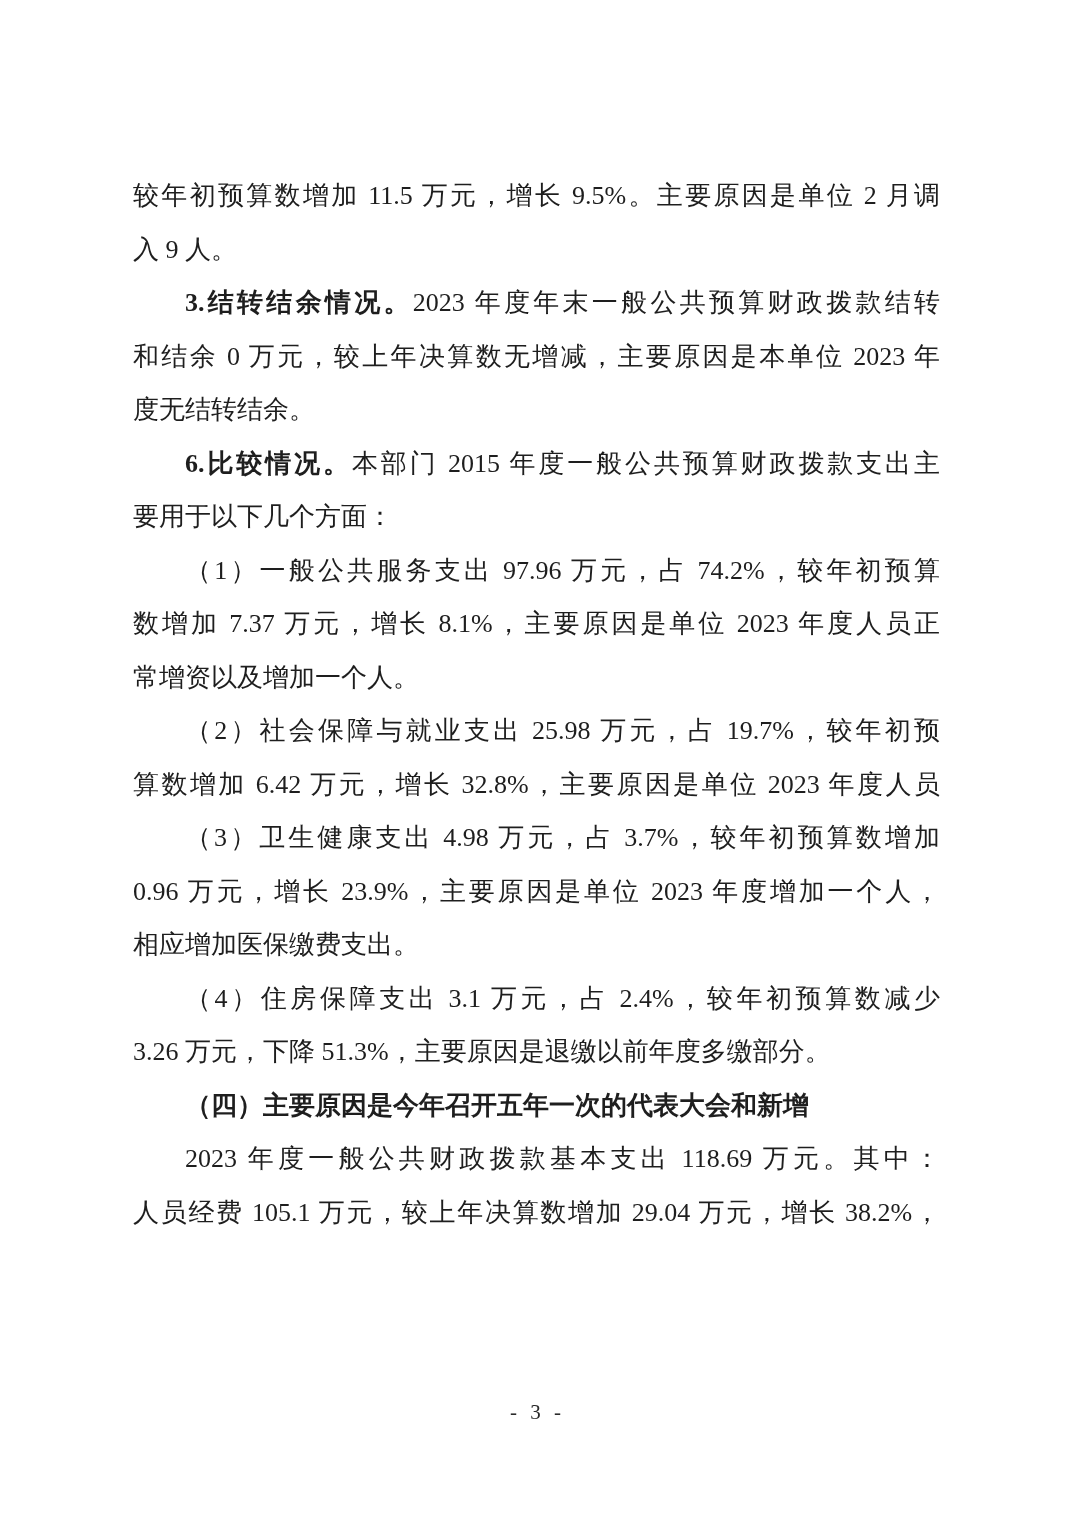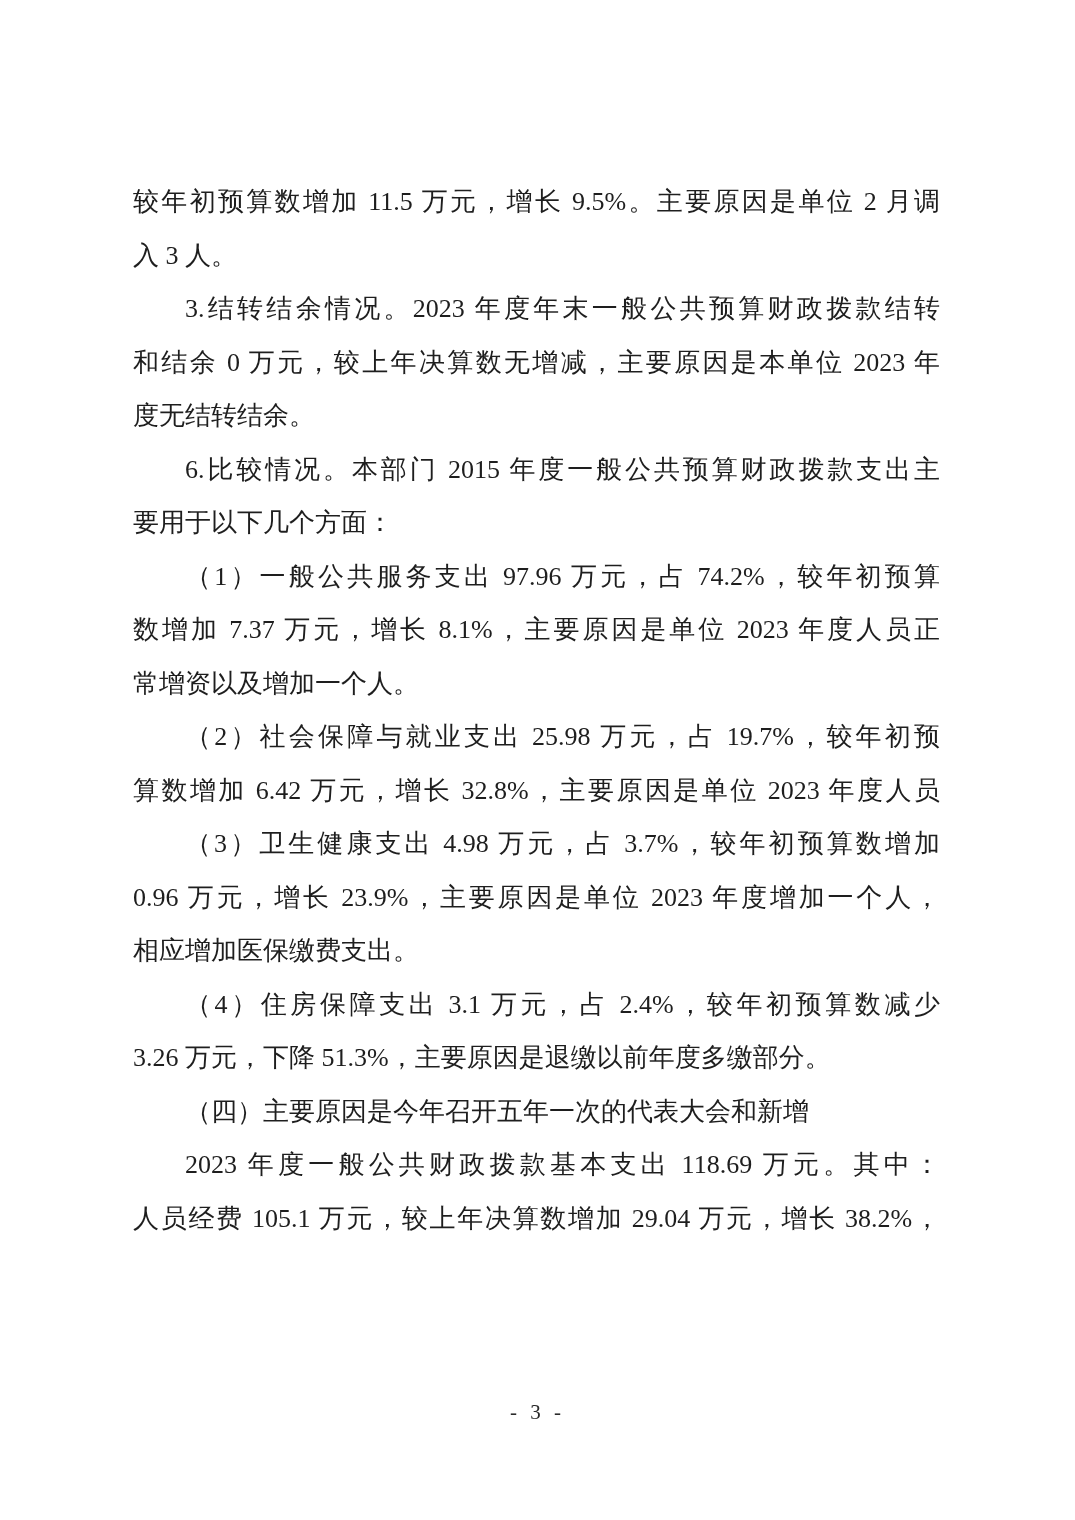--- a/index.html
+++ b/index.html
@@ -12,59 +12,59 @@
     width: 1075px;
     height: 1520px;
     background: #ffffff;
     overflow: hidden;
     font-family: "Liberation Serif", "DejaVu Serif", serif;
     color: #1e1e1e;
   }
   .content {
     position: absolute;
     left: 133px;
-    top: 175px;
+    top: 169px;
     width: 807px;
     font-size: 26px;
     line-height: 53.5px;
   }
   .line {
     text-align: justify;
     text-align-last: justify;
     white-space: normal;
   }
   .line.end {
     text-align-last: left;
   }
   .line.indent {
     text-indent: 2em;
   }
   .bold {
-    font-weight: normal;
+    font-weight: bold;
   }
   .footer {
     position: absolute;
     top: 1400px;
     left: 0;
     width: 100%;
     text-align: center;
     font-size: 21px;
     letter-spacing: 4px;
     color: #2a2a2a;
   }
 </style>
 </head>
 <body>
 
 <div class="page">
   <div class="content">
 
     <div class="line">较年初预算数增加 11.5 万元，增长 9.5%。主要原因是单位 2 月调</div>
 
-    <div class="line end">入 3 人。</div>
+    <div class="line end">入 9 人。</div>
 
     <div class="line indent">
       <span class="bold">3.结转结余情况。</span><span>2023 年度年末一般公共预算财政拨款结转</span>
     </div>
 
     <div class="line">和结余 0 万元，较上年决算数无增减，主要原因是本单位 2023 年</div>
 
     <div class="line end">度无结转结余。</div>
 
     <div class="line indent">

